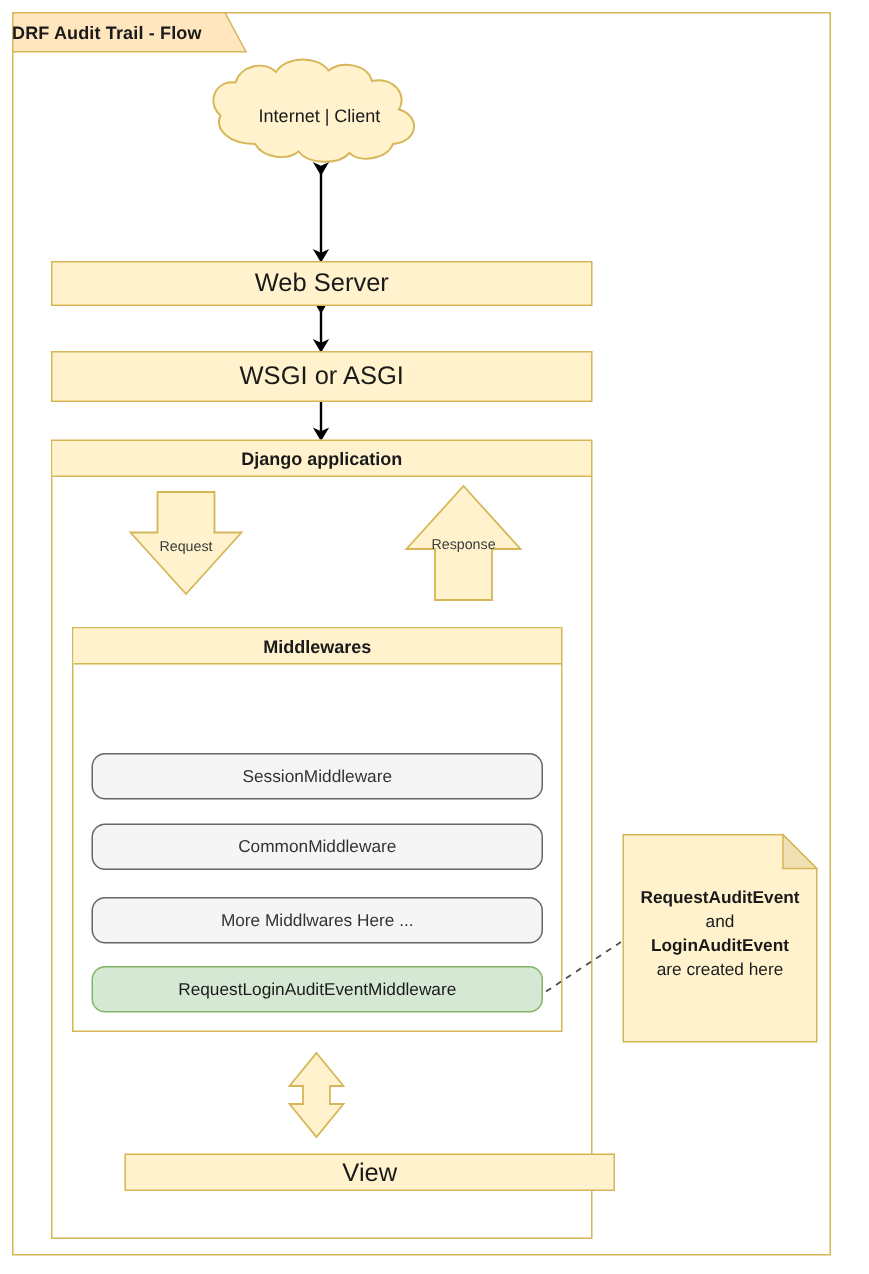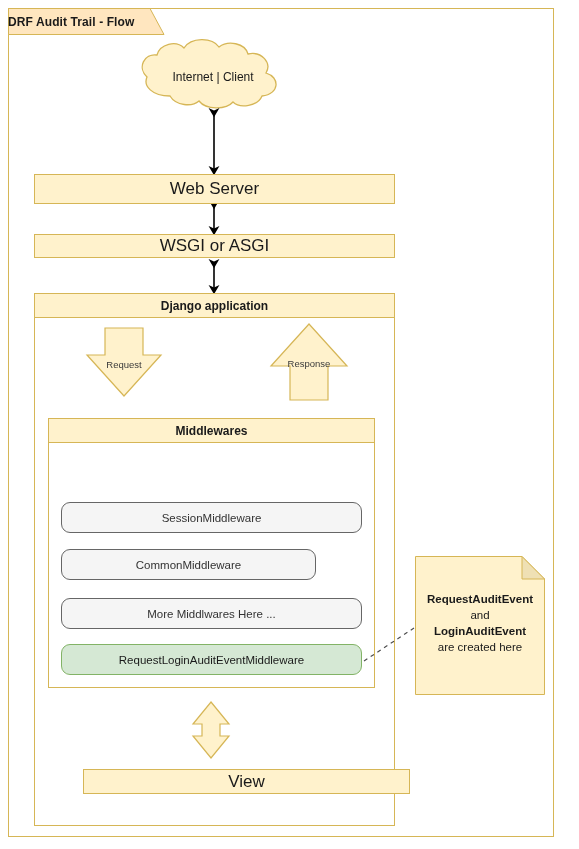--- a/index.html
+++ b/index.html
@@ -177,21 +177,21 @@
 
     <line x1="214" y1="206" x2="214" y2="232" stroke="#000000" stroke-width="1.6" marker-start="url(#ah)" marker-end="url(#ah)"></line>
 
     <line x1="214" y1="265" x2="214" y2="291" stroke="#000000" stroke-width="1.6" marker-start="url(#ah)" marker-end="url(#ah)"></line>
   </svg>
 
   <div class="box" style="left:34px; top:174px; width:361px; height:30px;">
     <span>Web Server</span>
   </div>
 
-  <div class="box" style="left:34px; top:234px; width:361px; height:24px;">
+  <div class="box" style="left:34px; top:234px; width:361px; height:34px;">
     <span>WSGI or ASGI</span>
   </div>
 
   <div class="container-box" style="left:34px; top:293px; width:361px; height:533px;">
     <div class="container-head" style="height:24px;">
       <span>Django application</span>
     </div>
   </div>
 
   <svg class="ov">
@@ -209,21 +209,21 @@
 
   <div class="container-box" style="left:48px; top:418px; width:327px; height:270px;">
     <div class="container-head" style="height:24px;">
       <span>Middlewares</span>
     </div>
   </div>
 
   <div class="mw" style="left:61px; top:502px; width:301px; height:31px;">
     <span>SessionMiddleware</span>
   </div>
-  <div class="mw" style="left:61px; top:549px; width:255px; height:31px;">
+  <div class="mw" style="left:61px; top:549px; width:301px; height:31px;">
     <span>CommonMiddleware</span>
   </div>
   <div class="mw" style="left:61px; top:598px; width:301px; height:31px;">
     <span>More Middlwares Here ...</span>
   </div>
   <div class="mw highlight" style="left:61px; top:644px; width:301px; height:31px;">
     <span>RequestLoginAuditEventMiddleware</span>
   </div>
 
   <svg class="ov">

